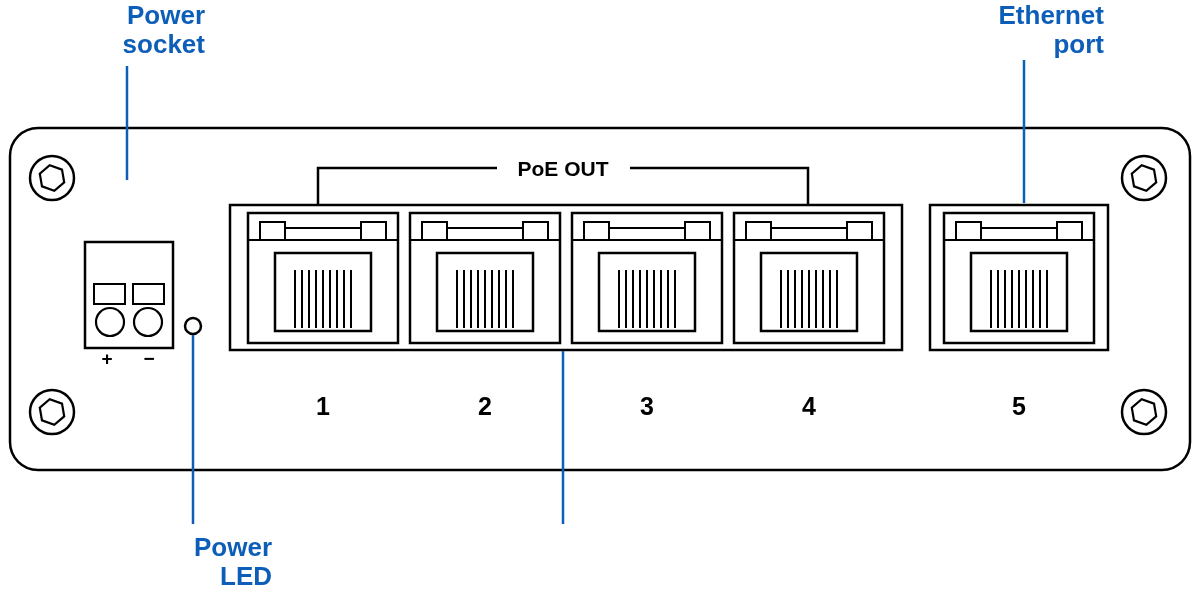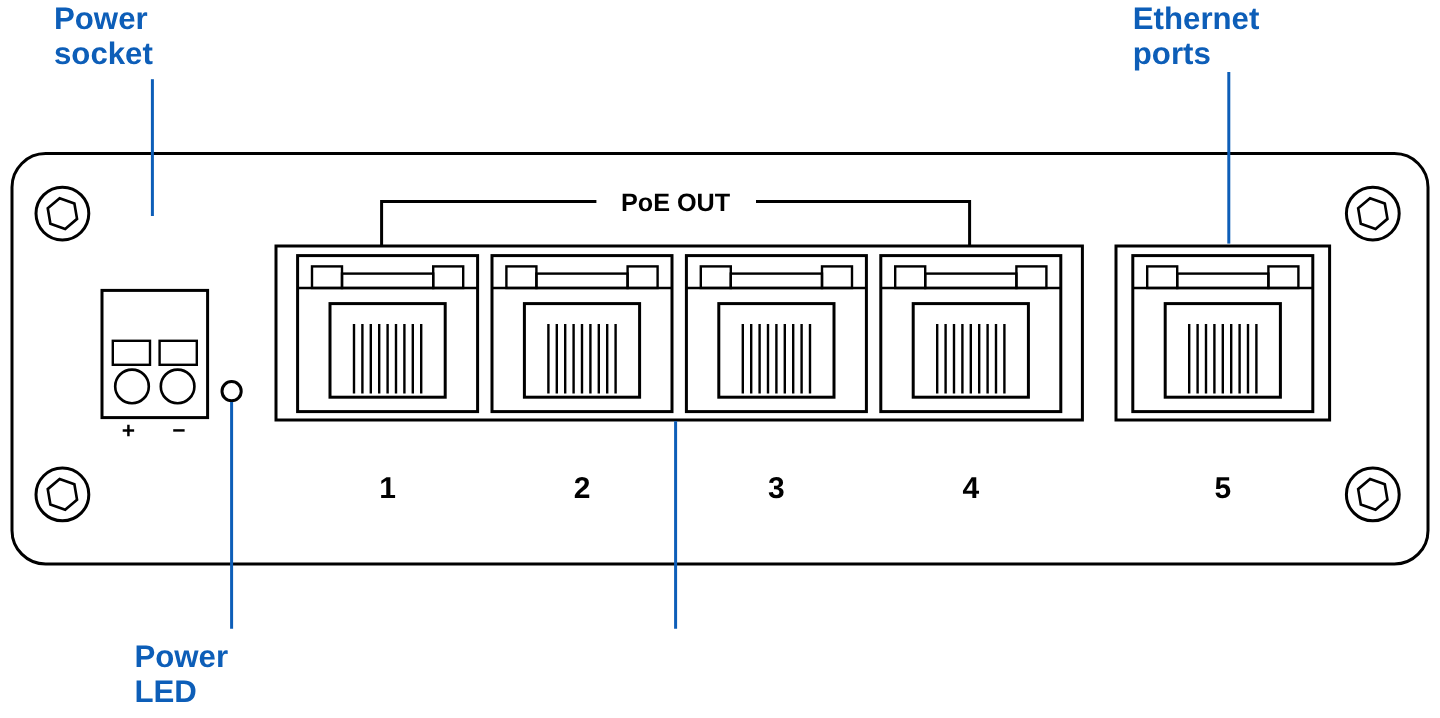--- a/index.html
+++ b/index.html
@@ -15,21 +15,21 @@
     font-family:"Liberation Sans", sans-serif;
     overflow:hidden;
   }
   #stage svg{position:absolute;left:0;top:0;}
   .callout{
     position:absolute;
     color:var(--accent);
     font-weight:700;
     font-size:26px;
     line-height:1.13;
-    text-align:left;
+    text-align:right;
     white-space:pre-line;
   }
   .svg-label{
     font-family:"Liberation Sans", sans-serif;
     font-weight:700;
     fill:#000;
   }
 </style>
 </head>
 <body>
@@ -97,19 +97,19 @@
     <line x1="127" y1="66" x2="127" y2="180" stroke="#0d5eb8" stroke-width="2.5"></line>
     <line x1="1024" y1="60" x2="1024" y2="203" stroke="#0d5eb8" stroke-width="2.5"></line>
     <line x1="193" y1="335" x2="193" y2="524" stroke="#0d5eb8" stroke-width="2.5"></line>
     <line x1="563" y1="351" x2="563" y2="524" stroke="#0d5eb8" stroke-width="2.5"></line>
   </svg>
 
   <div class="callout" style="left:45px;  top:1px;  width:160px;">Power
 socket</div>
 
   <div class="callout" style="left:944px; top:1px;  width:160px;">Ethernet
-ports</div>
+port</div>
 
   <div class="callout" style="left:112px; top:533px; width:160px;">Power
 LED</div>
 
 
 </div>
 
 </body></html>

